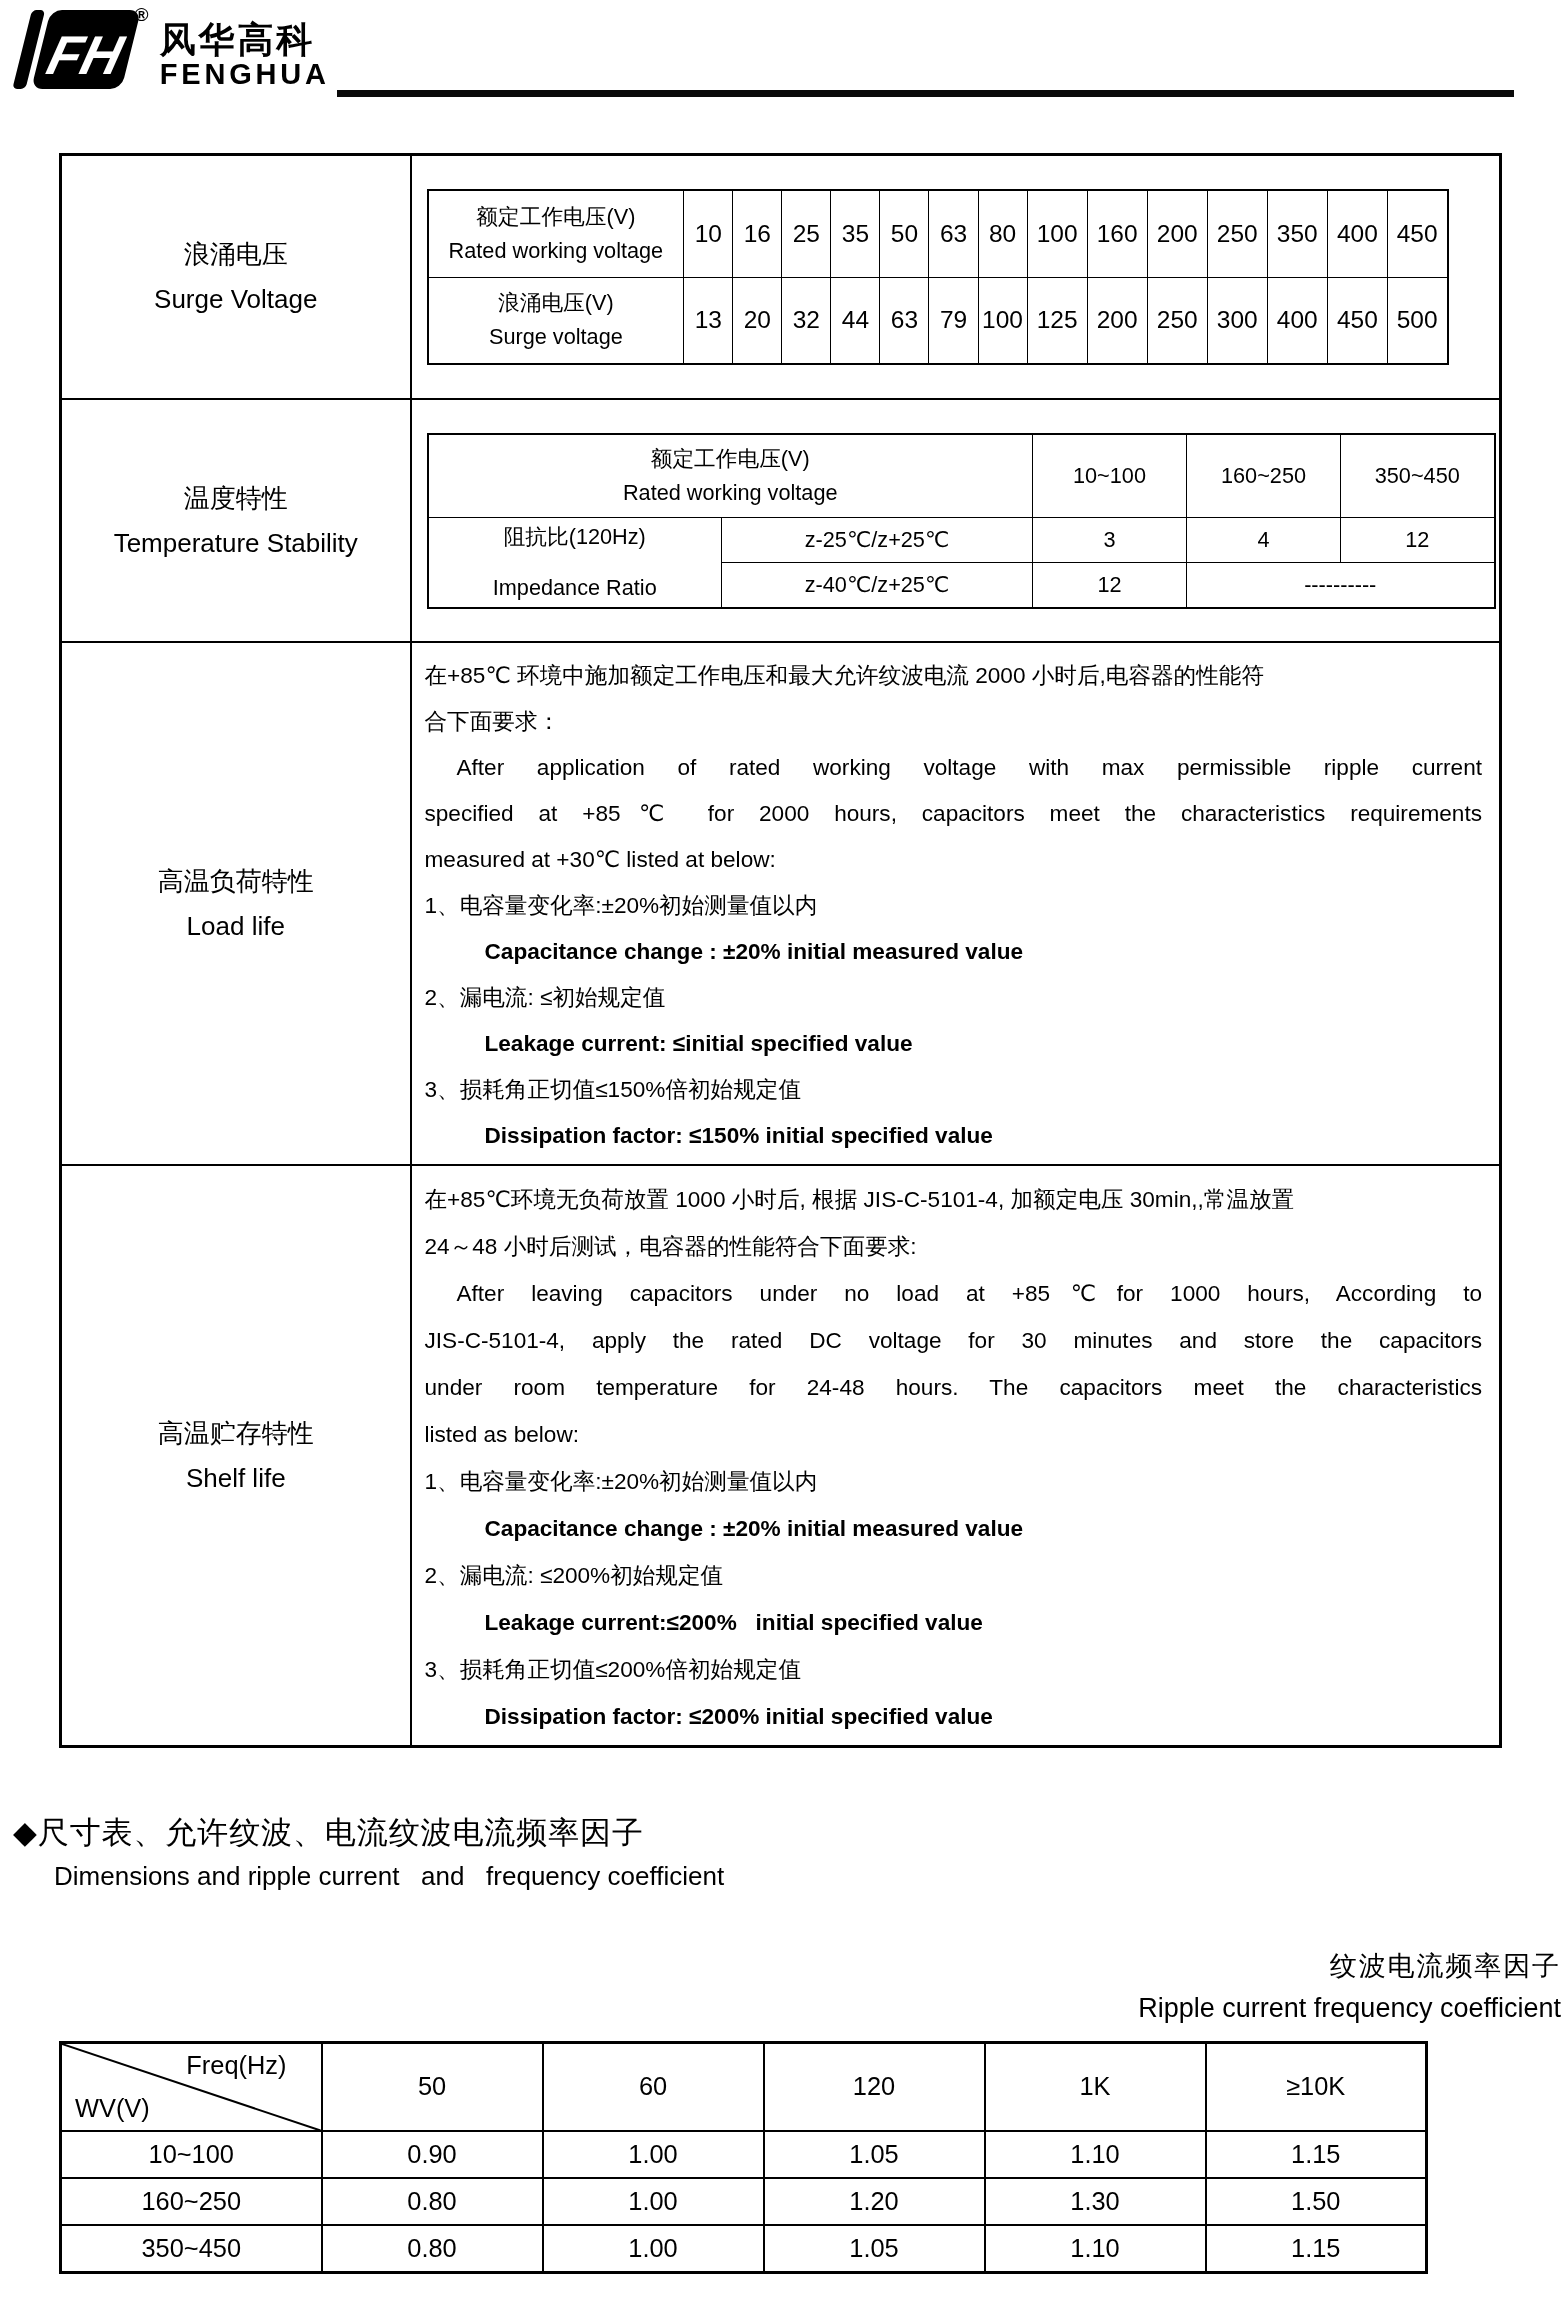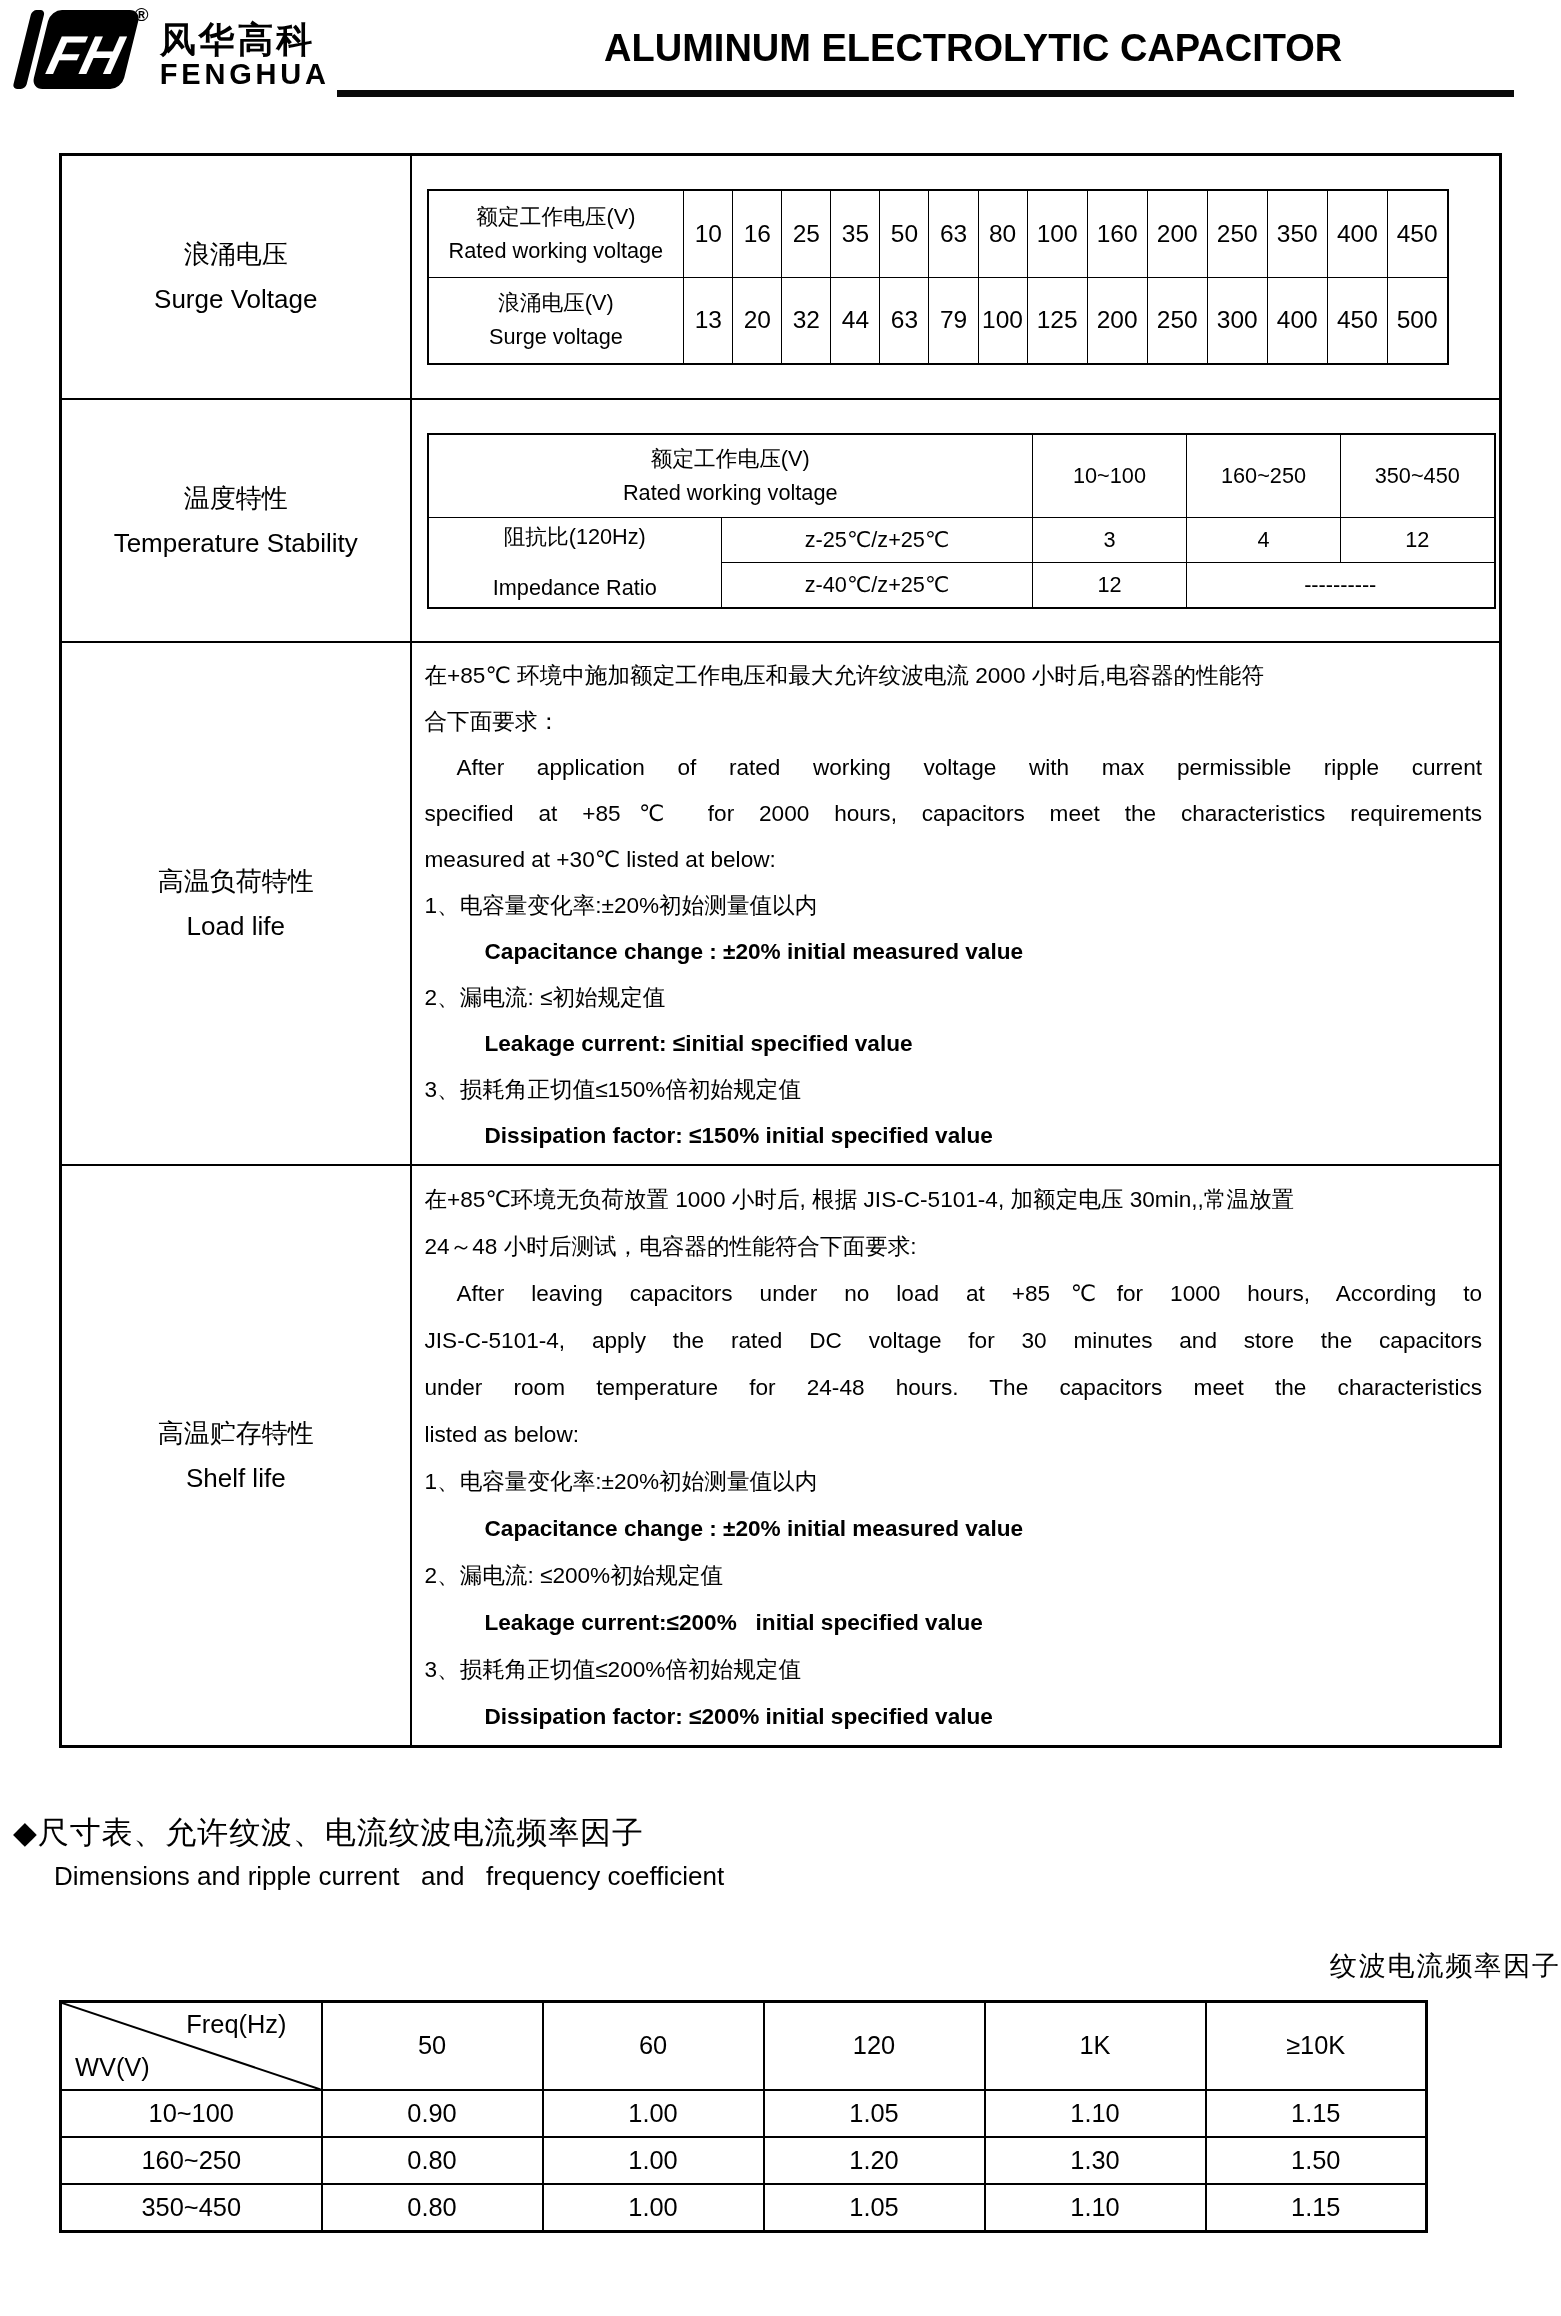--- a/index.html
+++ b/index.html
@@ -84,21 +84,20 @@
             <text x="44" y="72" font-size="58" font-weight="bold" font-style="italic" fill="#fff" font-family="Liberation Sans, sans-serif">FH</text>
           </g>
         </svg>
         <span class="reg-mark">®</span>
       </div>
       <div class="logo-text">
         <div class="brand-cn">风华高科</div>
         <div class="brand-en">FENGHUA</div>
       </div>
     </div>
-    <div class="page-title">ALUMINUM ELECTROLYTIC CAPACITOR</div>
   </div>
   <div class="header-rule"></div>
 
   <table class="spec-table">
     <tbody>
 
     <tr>
       <td class="row-label" style="height:245px">
         <div>浪涌电压</div>
         <div>Surge Voltage</div>
@@ -257,20 +256,21 @@
     </tbody>
   </table>
 
   <div class="section-heading">
     <div class="heading-cn">◆尺寸表、允许纹波、电流纹波电流频率因子</div>
     <div class="heading-en">Dimensions and ripple current&nbsp;&nbsp; and&nbsp;&nbsp; frequency coefficient</div>
   </div>
 
   <div class="freq-title">
     <div class="freq-title-cn">纹波电流频率因子</div>
+    <div class="freq-title-en">Ripple current frequency coefficient</div>
   </div>
 
   <table class="freq-table">
     <colgroup>
       <col style="width:261px">
         <col style="width:221px">
         <col style="width:221px">
       <col style="width:221px">
         <col style="width:221px">
         <col style="width:221px">

